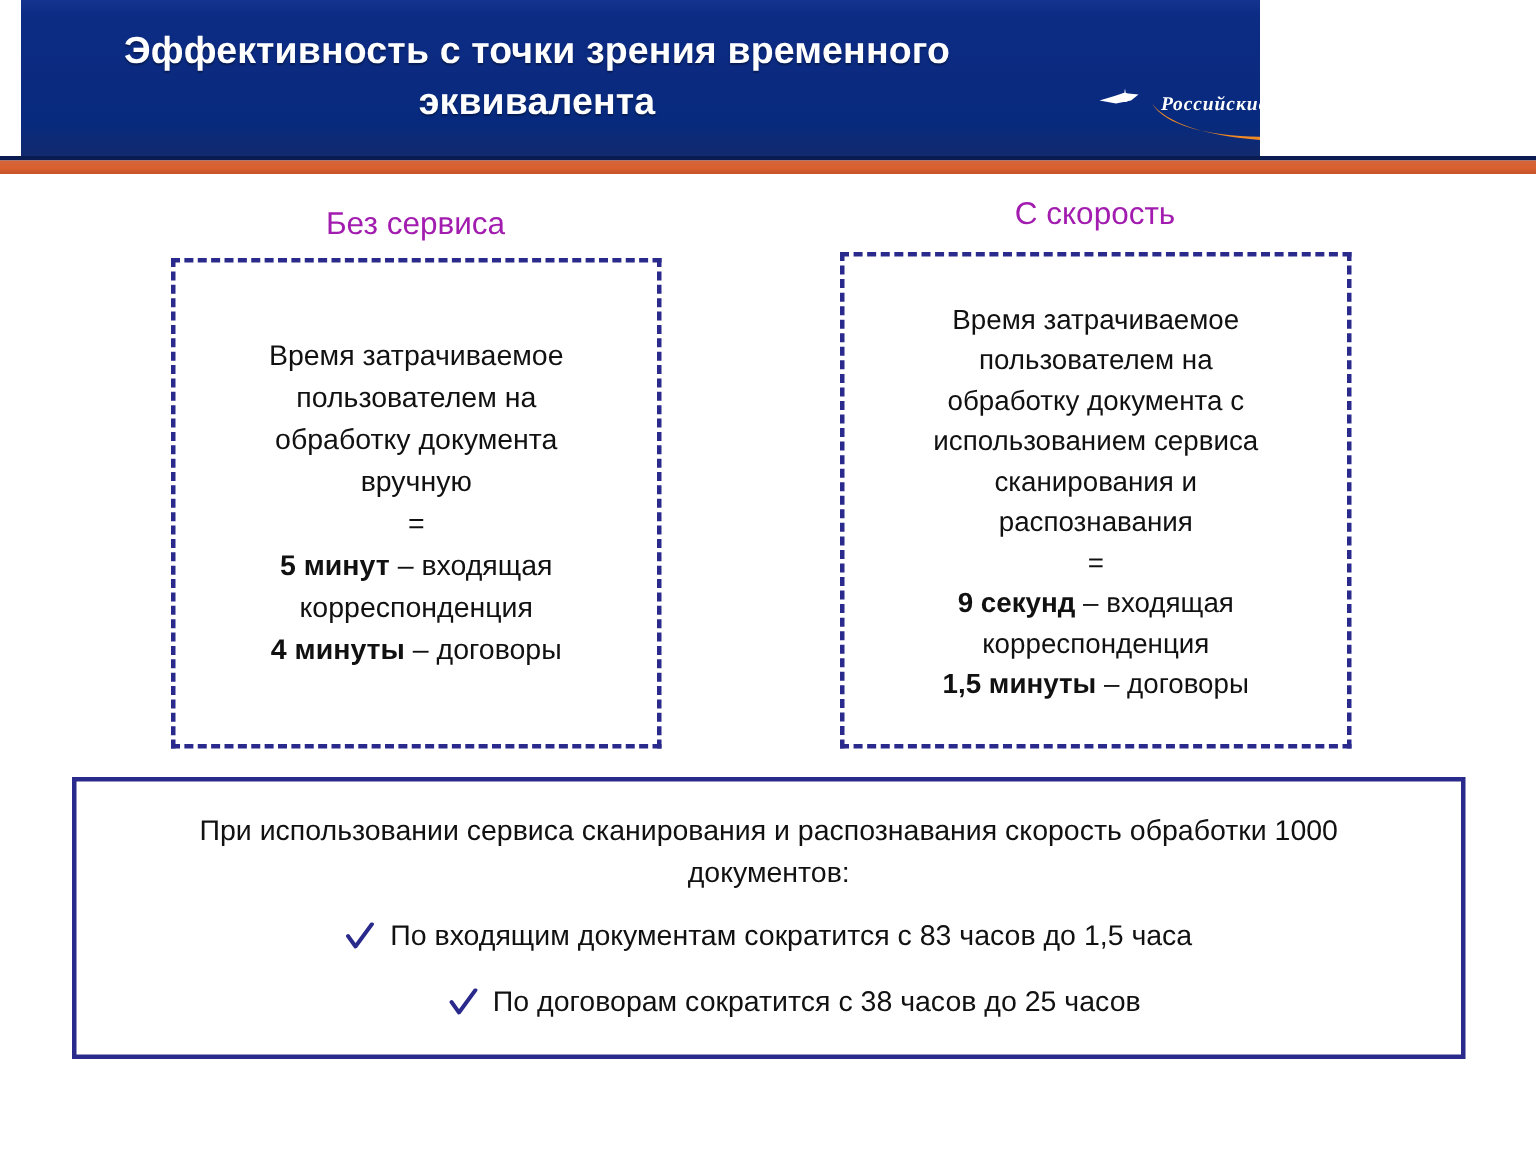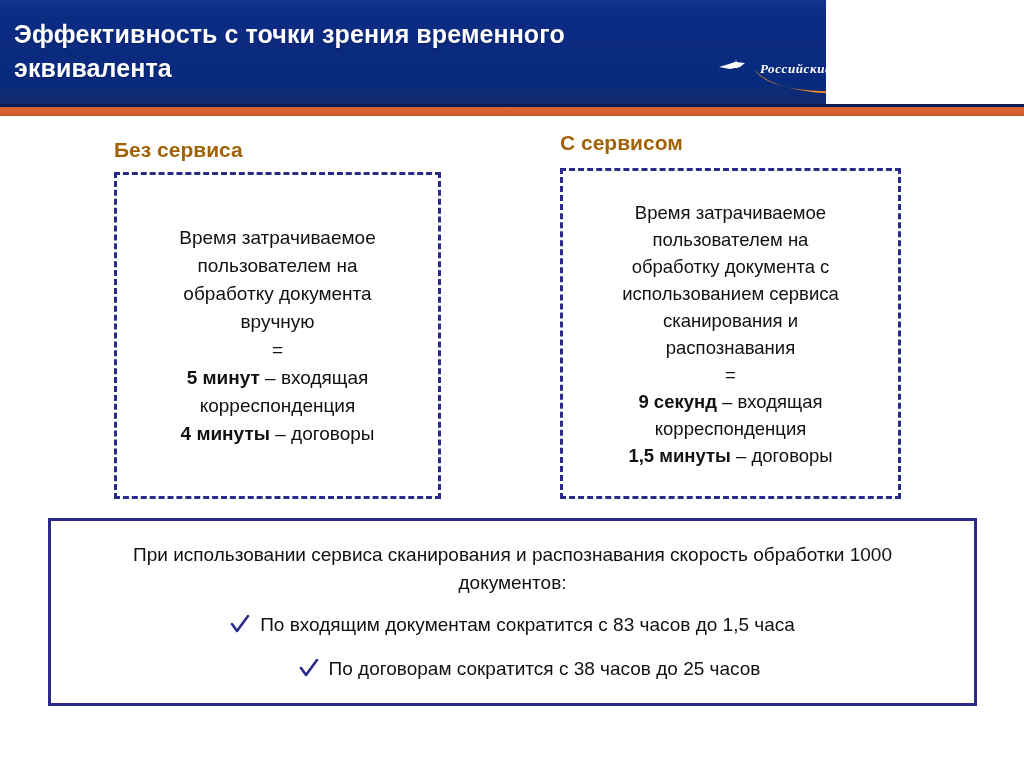--- a/index.html
+++ b/index.html
@@ -15,26 +15,27 @@
     position: relative;
     width: 1024px;
     height: 767px;
     background: #ffffff;
     overflow: hidden;
   }
 
   
   .header {
     position: absolute;
-    left: 0;
+    left: 14px;
     top: 0;
     width: 826px;
     height: 104px;
     background: linear-gradient(180deg, #0d2d86 0%, #0b2a80 45%, #072a7e 78%, #122a6e 100%);
     overflow: hidden;
+    text-align: center;
   }
   .header-sheen {
     position: absolute;
     left: 0;
     top: 0;
     width: 1024px;
     height: 8px;
     background: linear-gradient(180deg, #15348f 0%, #0d2d86 100%);
   }
   .header-title {
@@ -120,24 +121,24 @@
     position: absolute;
     left: 258px;
     top: 8px;
     width: 46px;
     height: 62px;
   }
 
   
   .col-heading {
     position: absolute;
-    color: #a16207;
+    color: #a21caf;
     font-size: 21px;
-    font-weight: bold;
-    text-align: left;
+    font-weight: normal;
+    text-align: center;
     white-space: nowrap;
   }
   #heading-left { left: 114px; top: 138px; width: 326px; }
   #heading-right { left: 560px; top: 131px; width: 340px; }
 
   
   .dash-box {
     position: absolute;
     border: 3px dashed #2a2a8c;
     background: #ffffff;
@@ -245,21 +246,21 @@
         <path d="M13 46 C19 40 27 40 33 43" fill="none" stroke="#ffffff" stroke-width="3"></path>
         <text x="23" y="14" fill="#ffffff" font-size="6" text-anchor="middle" font-family="Liberation Sans, sans-serif">SKYTEAM</text>
       </svg>
 
     </div>
   </div>
   <div class="header-divider"></div>
   <div class="header-accent"></div>
 
   <div class="col-heading" id="heading-left">Без сервиса</div>
-  <div class="col-heading" id="heading-right">С сервисом</div>
+  <div class="col-heading" id="heading-right">С скорость</div>
 
   <div class="dash-box" id="box-left">
     <div class="box-text">Время затрачиваемое<br>пользователем на<br>обработку документа<br>вручную<br>=<br><b>5 минут</b> – входящая корреспонденция<br><b>4 минуты</b> – договоры</div>
   </div>
 
   <div class="dash-box" id="box-right">
     <div class="box-text">Время затрачиваемое<br>пользователем на<br>обработку документа с<br>использованием сервиса<br>сканирования и<br>распознавания<br>=<br><b>9 секунд</b> – входящая корреспонденция<br><b>1,5 минуты</b> – договоры</div>
   </div>
 
   <div class="bottom-panel">

